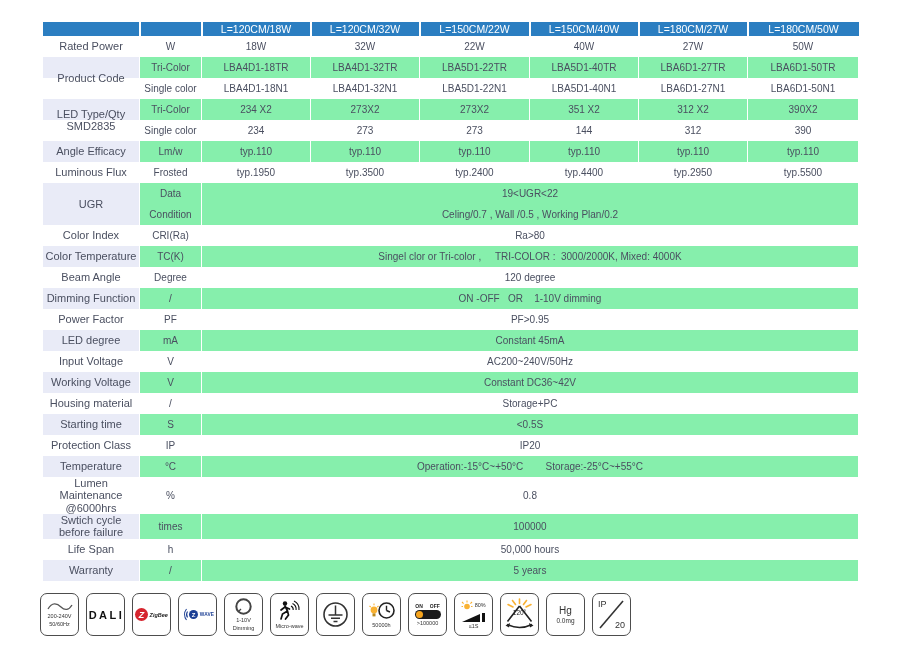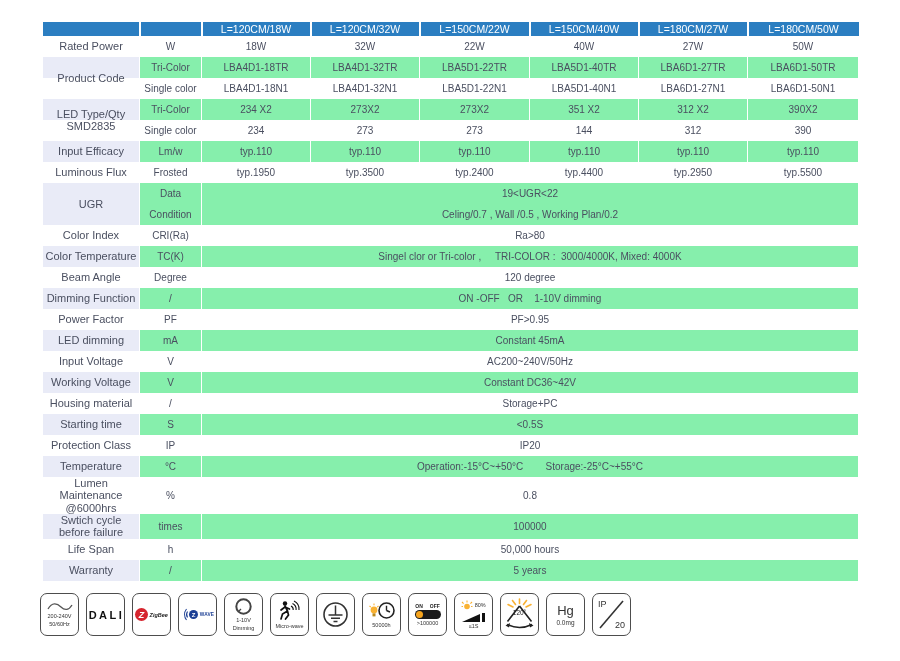--- a/index.html
+++ b/index.html
@@ -33,21 +33,21 @@
   .zwc{width:9px;height:9px;border-radius:50%;background:#1C3F94;color:#fff;font-size:6px;font-weight:bold;
        display:flex;align-items:center;justify-content:center;flex:0 0 auto;}
   .zw-word{font-size:4.8px;font-weight:bold;color:#1C3F94;letter-spacing:.2px;}
   .onoff{display:flex;gap:7px;font-size:5px;font-weight:bold;color:#222;}
   .pill{width:26px;height:9px;background:#1b1b1b;border-radius:5px;display:flex;align-items:center;padding:0 1px;box-sizing:border-box;}
   .pill .dot{width:7px;height:7px;border-radius:50%;background:#F6A41D;}
   .beam-label{position:absolute;top:15px;left:0;right:0;text-align:center;font-size:6.5px;color:#222;}
   .ip-wrap{position:relative;width:33px;height:33px;}
   .ip-wrap .ip1{position:absolute;top:1px;left:3px;font-size:9px;color:#333;}
   .ip-wrap .ip2{position:absolute;bottom:1px;right:3px;font-size:9px;color:#333;}
-  .hg1{font-size:13px;color:#333;}
+  .hg1{font-size:10px;color:#333;}
   .hg2{font-size:6.5px;color:#333;}
 </style>
 </head>
 <body>
 
 <div class="page">
 
   <table class="spec">
     <colgroup>
       <col style="width:97px">
@@ -115,21 +115,21 @@
         <tr>
           <td class="unit">Single color</td>
           <td class="val">234</td>
           <td class="val">273</td>
           <td class="val">273</td>
           <td class="val">144</td>
           <td class="val">312</td>
           <td class="val">390</td>
         </tr>
         <tr class="shade">
-          <th rowspan="1" class="rowlabel lbl-shade">Input Efficacy</th>
+          <th rowspan="1" class="rowlabel lbl-shade">Angle Efficacy</th>
           <td class="unit">Lm/w</td>
           <td class="val">typ.110</td>
           <td class="val">typ.110</td>
           <td class="val">typ.110</td>
           <td class="val">typ.110</td>
           <td class="val">typ.110</td>
           <td class="val">typ.110</td>
         </tr>
         <tr>
           <th rowspan="1" class="rowlabel lbl-white">Luminous Flux</th>
@@ -151,39 +151,39 @@
           <td colspan="6" class="spanval">Celing/0.7 , Wall /0.5 , Working Plan/0.2</td>
         </tr>
         <tr>
           <th rowspan="1" class="rowlabel lbl-white">Color Index</th>
           <td class="unit">CRI(Ra)</td>
           <td colspan="6" class="spanval">Ra&gt;80</td>
         </tr>
         <tr class="shade">
           <th rowspan="1" class="rowlabel lbl-shade">Color Temperature</th>
           <td class="unit">TC(K)</td>
-          <td colspan="6" class="spanval">Singel clor or Tri-color ,     TRI-COLOR :  3000/4000K, Mixed: 4000K</td>
+          <td colspan="6" class="spanval">Singel clor or Tri-color ,     TRI-COLOR :  3000/2000K, Mixed: 4000K</td>
         </tr>
         <tr>
           <th rowspan="1" class="rowlabel lbl-white">Beam Angle</th>
           <td class="unit">Degree</td>
           <td colspan="6" class="spanval">120 degree</td>
         </tr>
         <tr class="shade">
           <th rowspan="1" class="rowlabel lbl-shade">Dimming Function</th>
           <td class="unit">/</td>
           <td colspan="6" class="spanval">ON -OFF   OR    1-10V dimming</td>
         </tr>
         <tr>
           <th rowspan="1" class="rowlabel lbl-white">Power Factor</th>
           <td class="unit">PF</td>
           <td colspan="6" class="spanval">PF&gt;0.95</td>
         </tr>
         <tr class="shade">
-          <th rowspan="1" class="rowlabel lbl-shade">LED dimming</th>
+          <th rowspan="1" class="rowlabel lbl-shade">LED degree</th>
           <td class="unit">mA</td>
           <td colspan="6" class="spanval">Constant 45mA</td>
         </tr>
         <tr>
           <th rowspan="1" class="rowlabel lbl-white">Input Voltage</th>
           <td class="unit">V</td>
           <td colspan="6" class="spanval">AC200~240V/50Hz</td>
         </tr>
         <tr class="shade">
           <th rowspan="1" class="rowlabel lbl-shade">Working Voltage</th>

